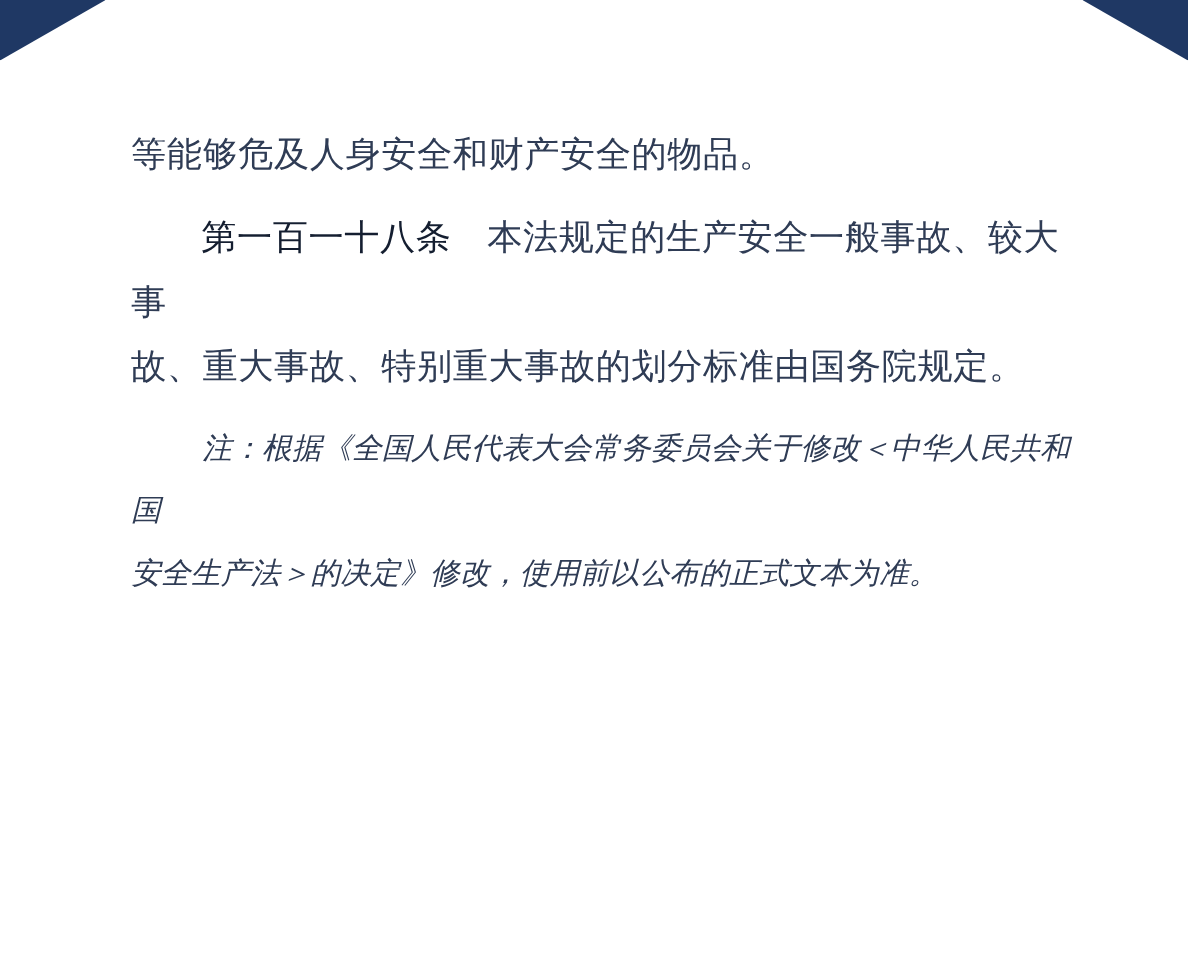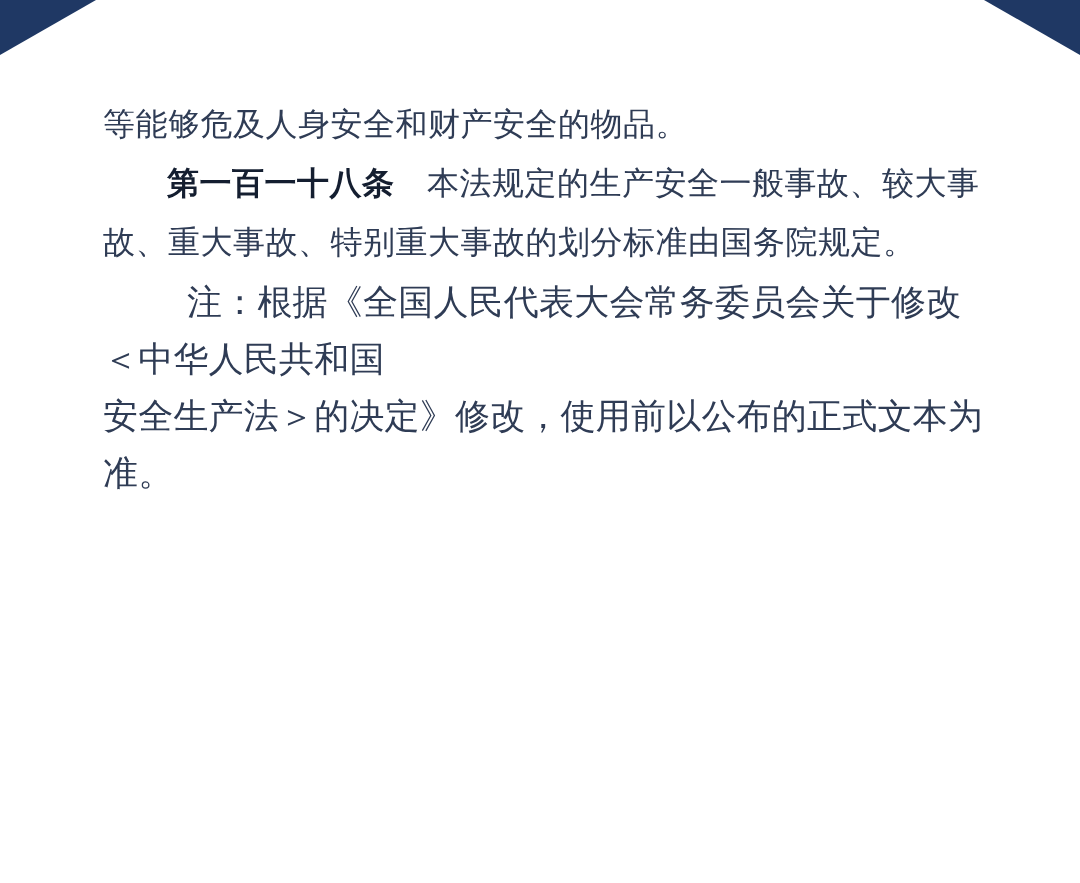--- a/index.html
+++ b/index.html
@@ -27,40 +27,41 @@
   }
   .corner-left{left:0;clip-path:polygon(0 0,100% 0,0 100%);}
   .corner-right{right:0;clip-path:polygon(0 0,100% 0,100% 100%);}
   .content{
     position:absolute;
     left:103px;
     top:95px;
     width:887px;
   }
   .para{
-    margin:0;
+    margin:16px;
     font-size:32px;
     line-height:59px;
     letter-spacing:0.5px;
     color:var(--text);
     white-space:pre-wrap;
     text-align:left;
   }
   .indent{text-indent:2em;}
   .article-no{
     font-family:"Liberation Sans","DejaVu Sans",sans-serif;
-    font-weight:700;
+    font-weight:400;
     color:var(--strong);
   }
   .note{
-    font-size:35px;
+    font-size:27px;
     line-height:57px;
     letter-spacing:0.2px;
     text-indent:2.4em;
     margin-top:2px;
+    font-style:italic;
   }
 </style>
 </head>
 <body>
 
 <div class="page">
   <div class="corner corner-left"></div>
   <div class="corner corner-right"></div>
 
   <main class="content">

